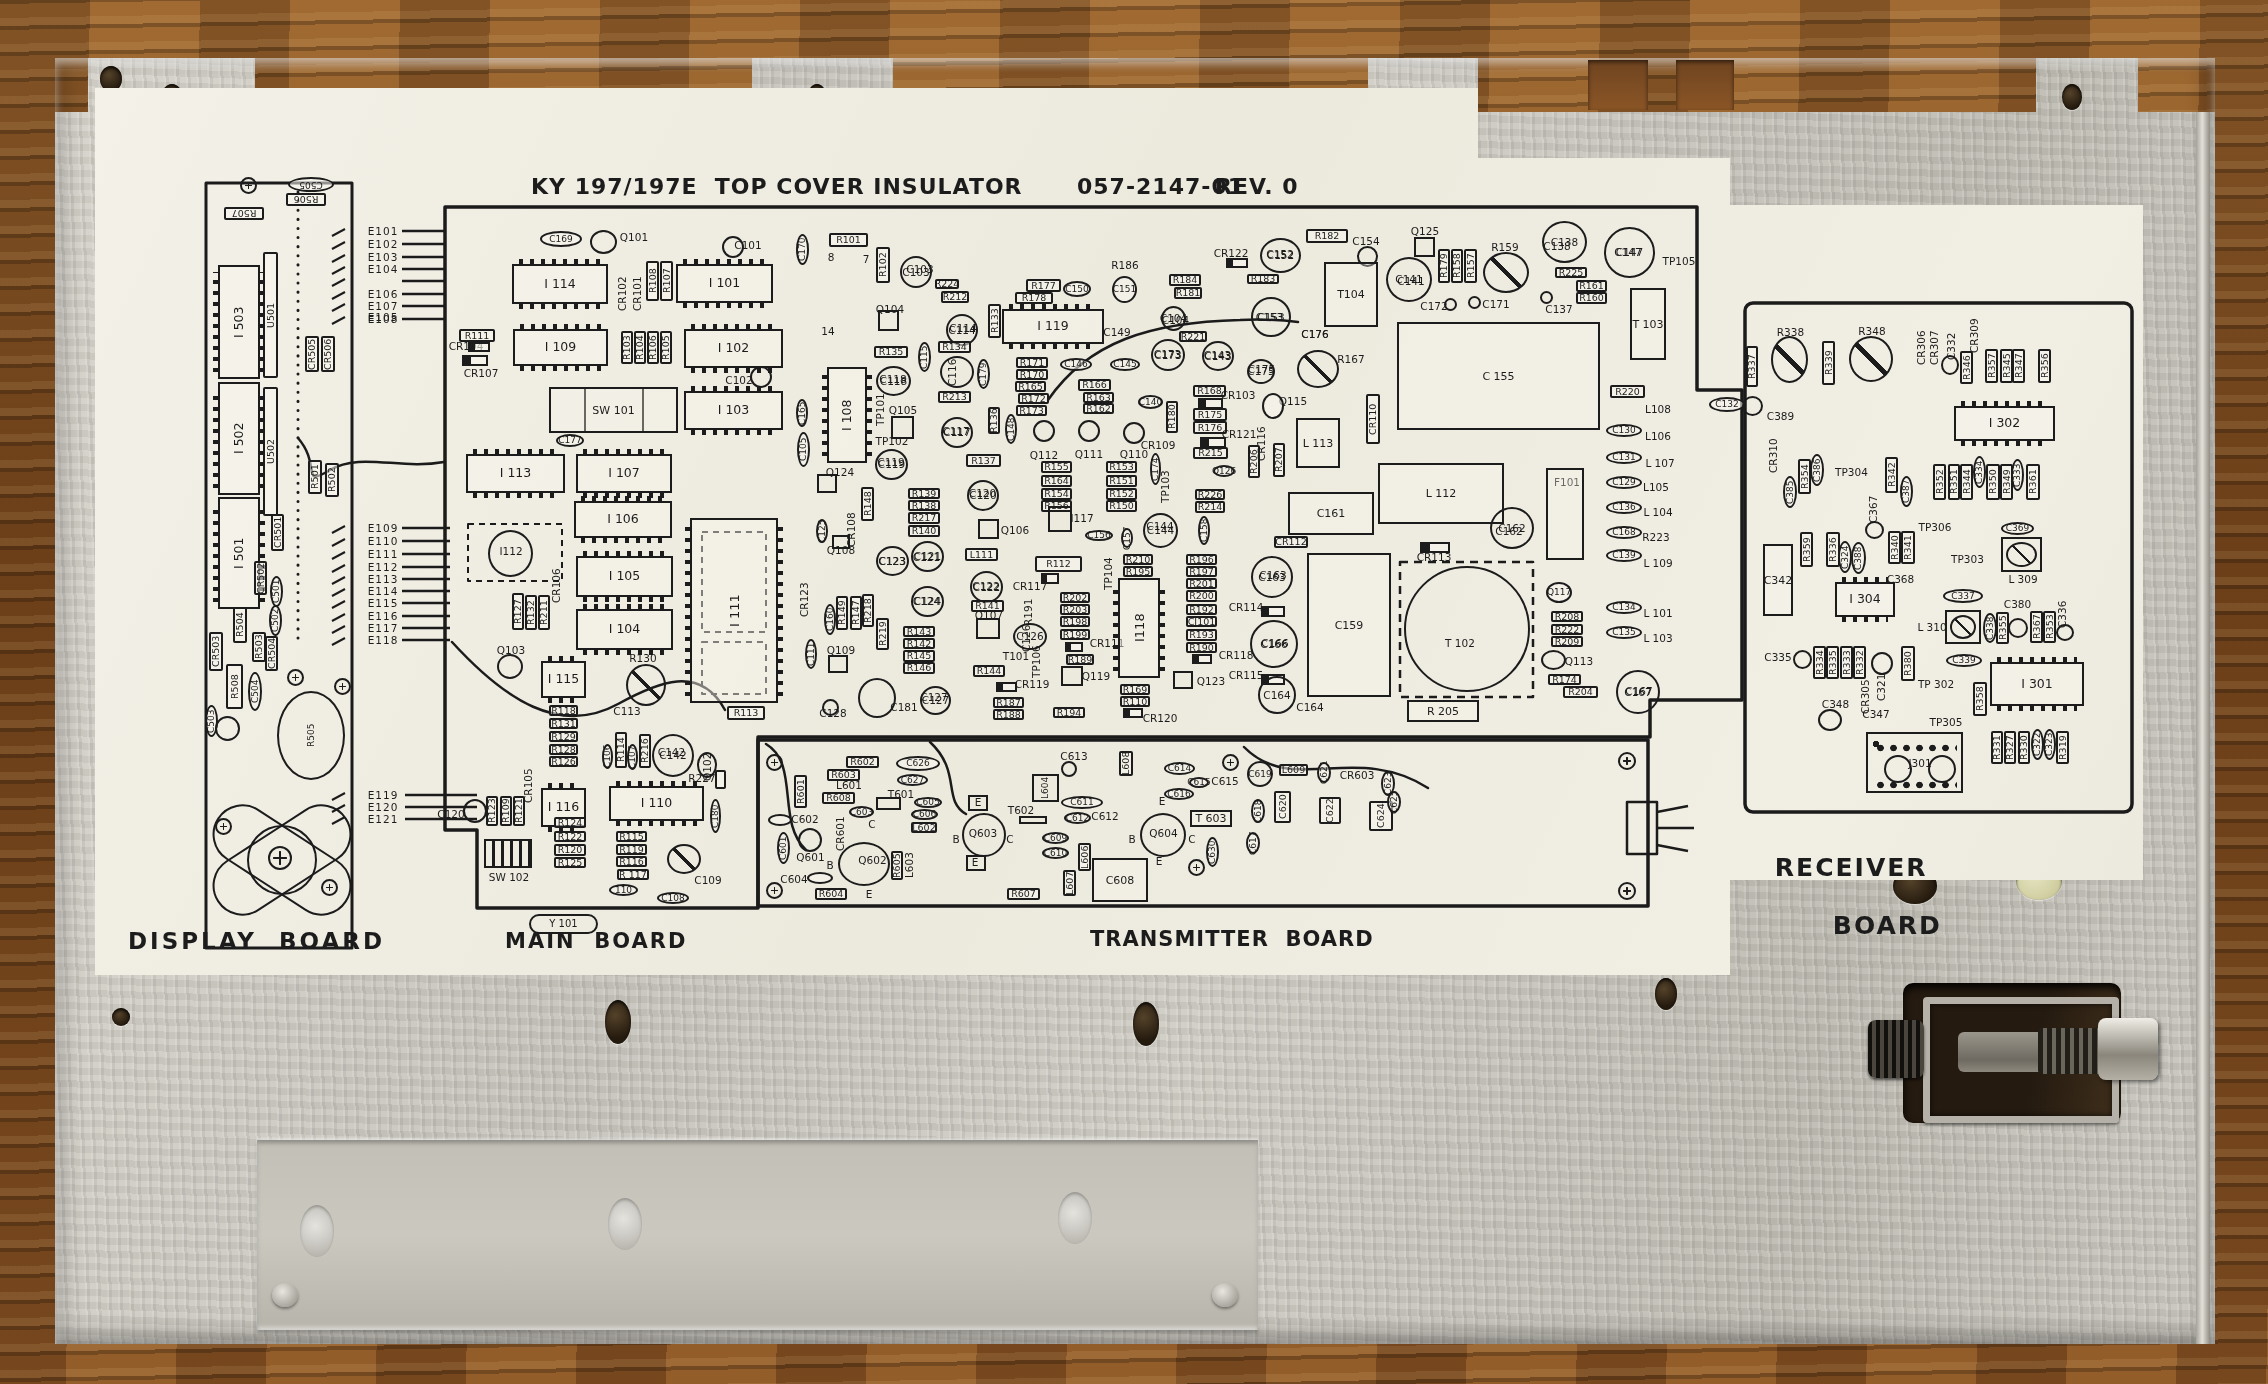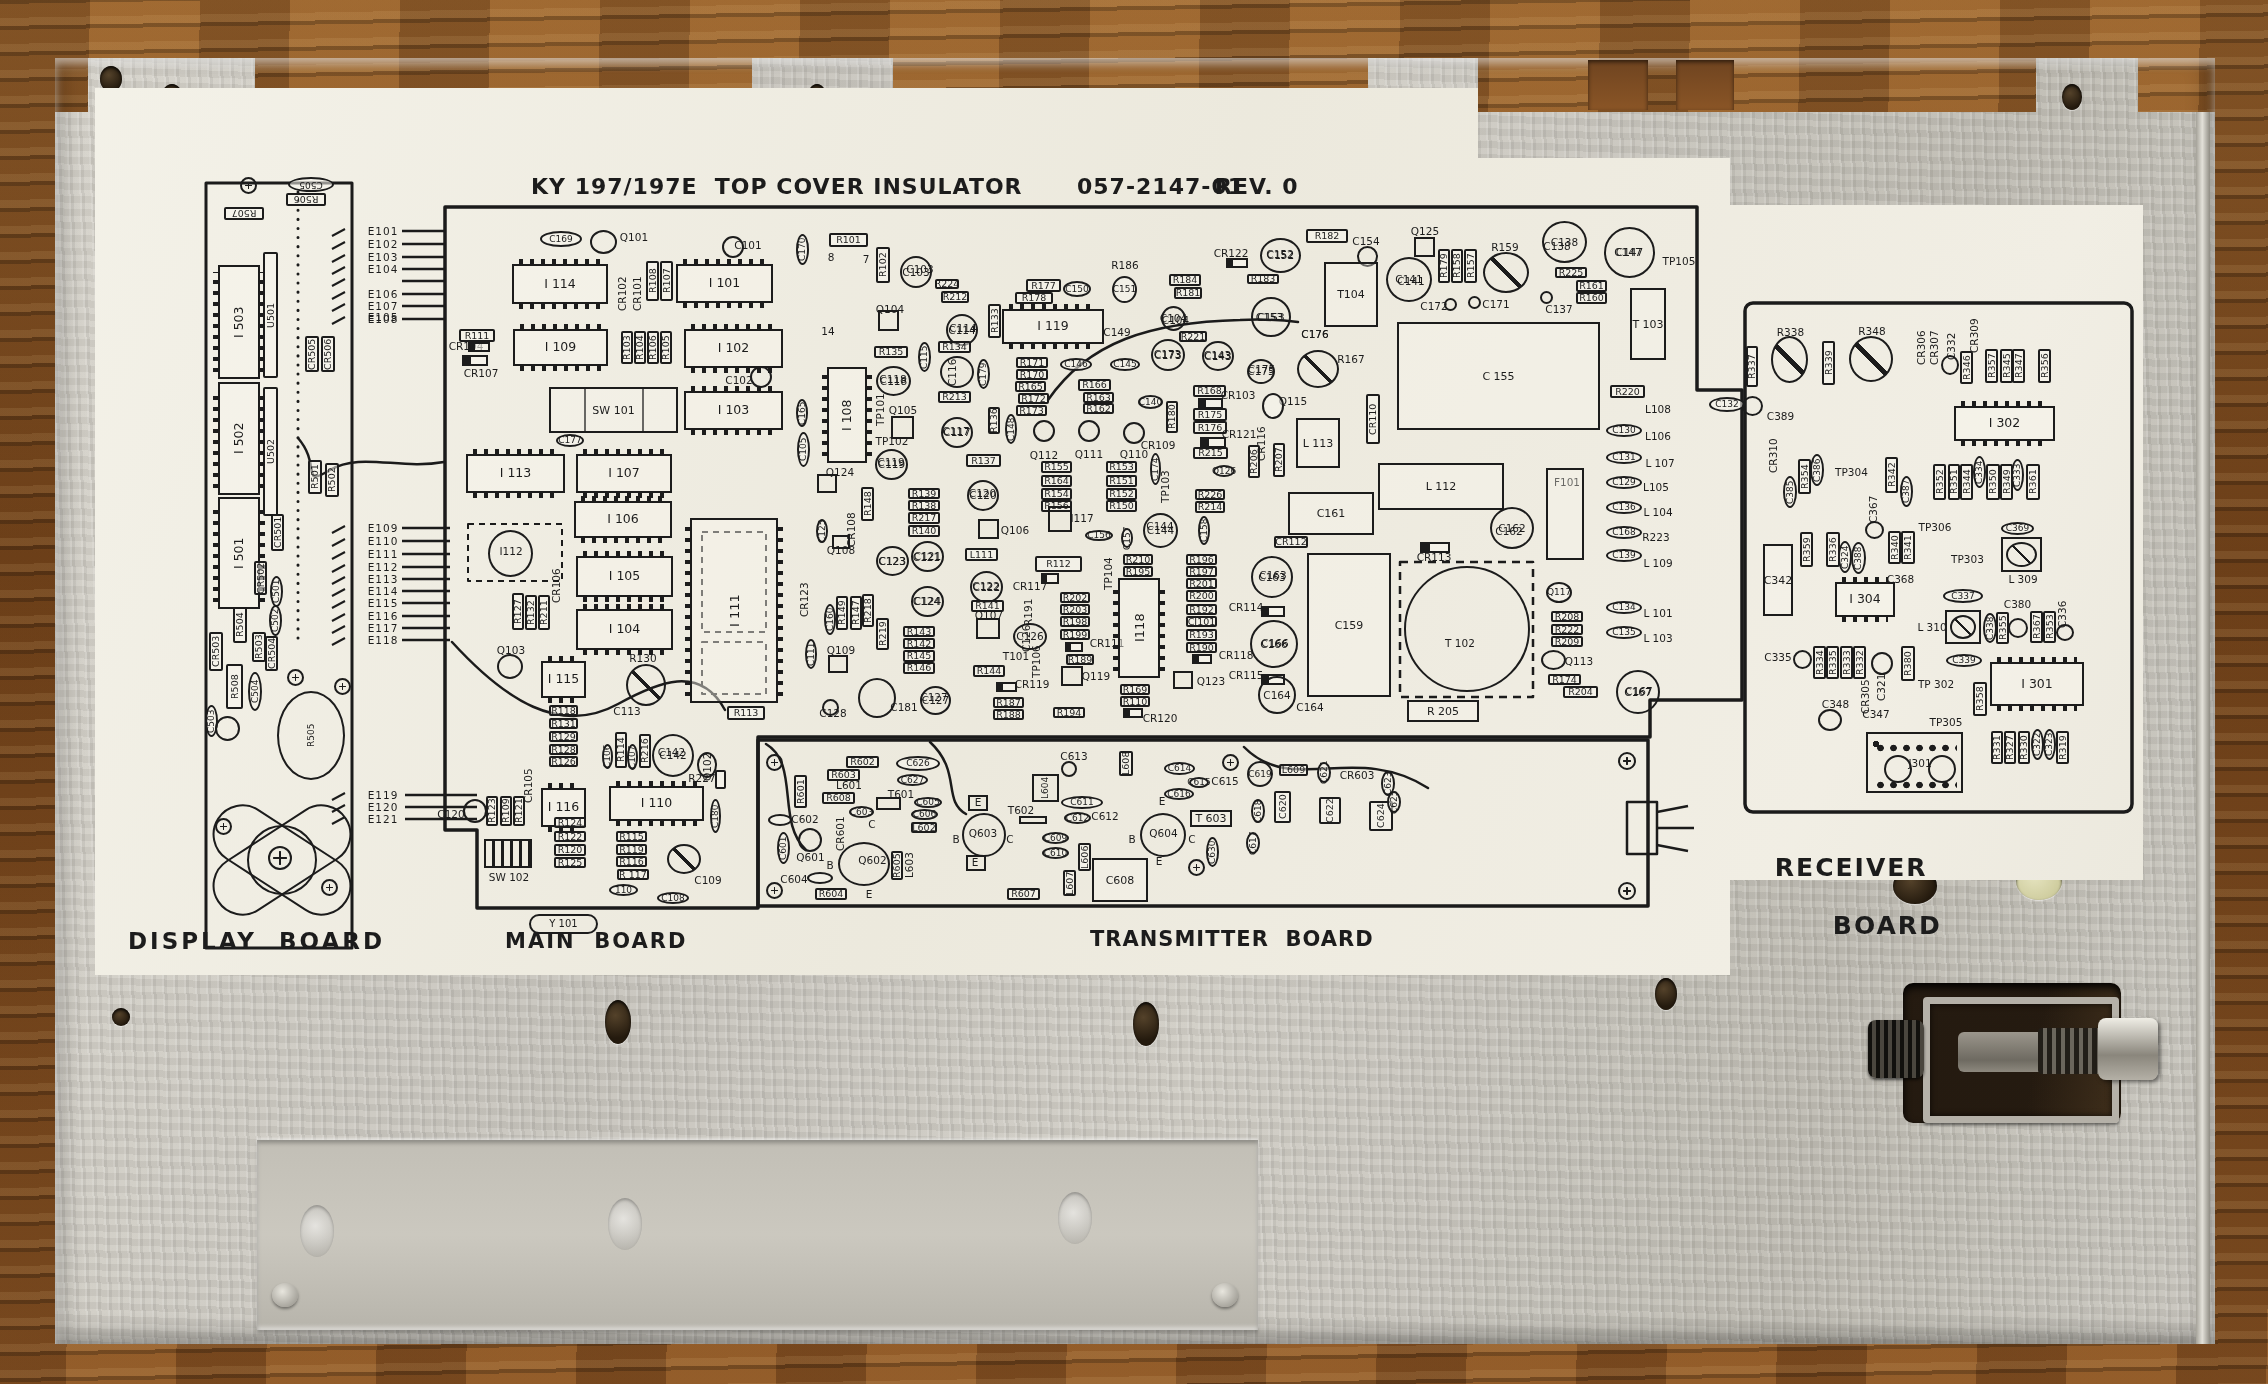--- a/index.html
+++ b/index.html
@@ -554,21 +554,21 @@
       <div class="cmp t" style="left: 1546px; top: 304px; width: 26px; height: 10px;">C137</div>
       <div class="cmp C" style="left: 1540px; top: 291px; width: 13px; height: 13px;"></div>
       <div class="cmp b" style="left: 1324px; top: 262px; width: 54px; height: 65px;">T104</div>
       <div class="cmp b" style="left: 1630px; top: 288px; width: 36px; height: 72px;">T 103</div>
       <div class="cmp t" style="left: 1299px; top: 329px; width: 32px; height: 10px;">C176</div>
       <div class="cmp t" style="left: 1338px; top: 354px; width: 26px; height: 10px;">R167</div>
       <div class="cmp tr" style="left: 1297px; top: 350px; width: 42px; height: 38px;"></div>
       <div class="cmp b" style="left: 1397px; top: 322px; width: 203px; height: 108px;">C 155</div>
       <div class="cmp r vert" style="left: 1366px; top: 394px; width: 14px; height: 50px;">CR110</div>
       <div class="cmp b" style="left: 1296px; top: 418px; width: 44px; height: 50px;">L 113</div>
-      <div class="cmp b" style="left: 1378px; top: 463px; width: 126px; height: 47px;">L 112</div>
+      <div class="cmp b" style="left: 1378px; top: 463px; width: 126px; height: 61px;">L 112</div>
       <div class="cmp b" style="left: 1288px; top: 492px; width: 86px; height: 43px;">C161</div>
       <div class="cmp r" style="left: 1610px; top: 385px; width: 35px; height: 13px;">R220</div>
       <div class="cmp o" style="left: 1702px; top: 397px; width: 36px; height: 15px; margin-left: 7px;">C132</div>
       <div class="cmp t" style="left: 1645px; top: 404px; width: 26px; height: 10px;">L108</div>
       <div class="cmp o" style="left: 1606px; top: 424px; width: 36px; height: 13px;">C130</div>
       <div class="cmp t" style="left: 1645px; top: 431px; width: 26px; height: 10px;">L106</div>
       <div class="cmp o" style="left: 1606px; top: 451px; width: 36px; height: 13px;">C131</div>
       <div class="cmp t" style="left: 1645px; top: 458px; width: 30px; height: 10px;">L 107</div>
       <div class="cmp o" style="left: 1606px; top: 476px; width: 36px; height: 13px;">C129</div>
       <div class="cmp t" style="left: 1643px; top: 482px; width: 26px; height: 10px;">L105</div>

